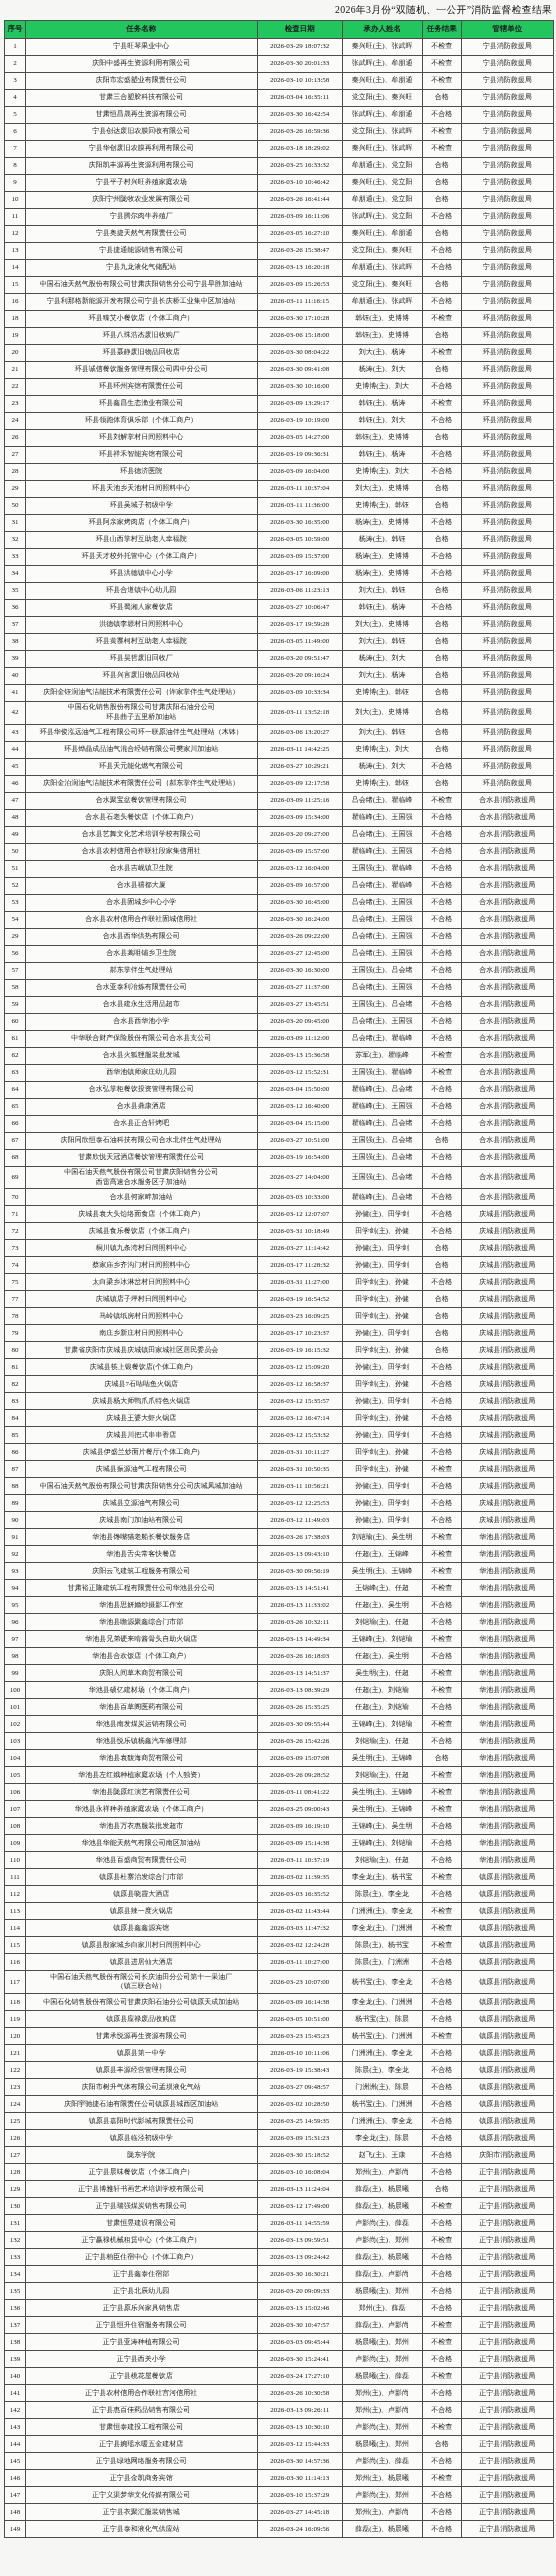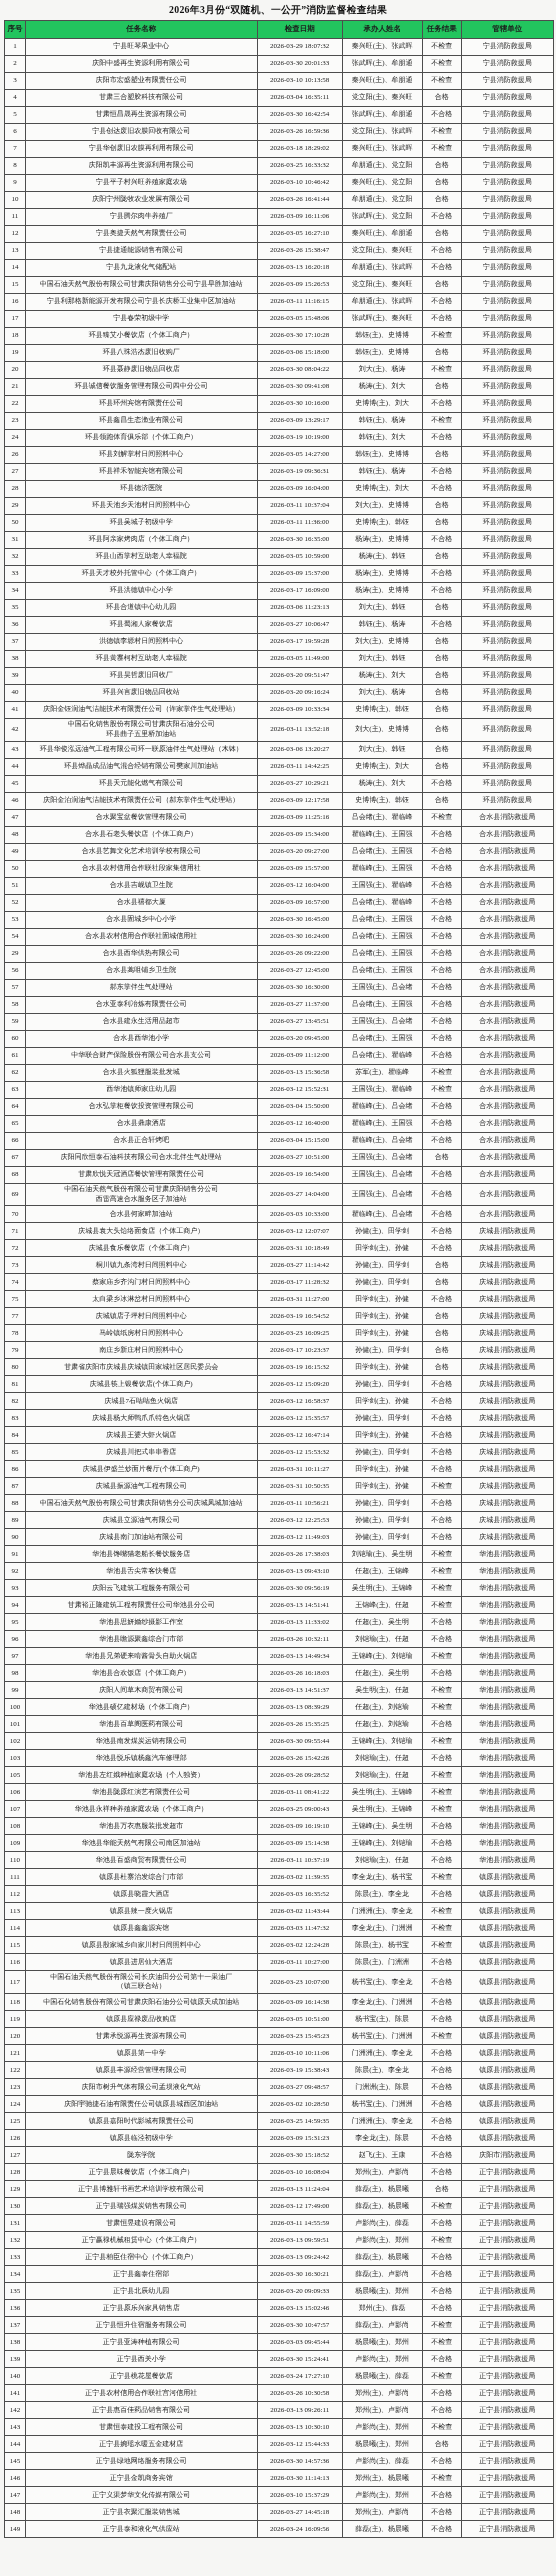--- a/index.html
+++ b/index.html
@@ -9,22 +9,22 @@
     font-family:"Liberation Serif", serif;
     color:#1c1c1c;
   }
   .page{
     position:relative;
     width:548px;
     padding:3.1px 4.1px 7.2px 4.1px;
   }
   .doc-title{
     font-size:9.8px;
-    font-weight:bold;
-    text-align:center;
+    font-weight:normal;
+    text-align:right;
     color:#111;
     margin:1px 0 2.6px 0;
     letter-spacing:0.3px;
   }
   table.insp{
     width:548px;
     border-collapse:collapse;
     table-layout:fixed;
     background:#fbfbfa;
   }
@@ -195,28 +195,20 @@
         </tr>
         <tr>
           <td>16</td>
           <td class="name">宁县利那格新能源开发有限公司宁县长庆桥工业集中区加油站</td>
           <td>2026-03-11 11:16:15</td>
           <td>牟朋通(主)、张武晖</td>
           <td>不合格</td>
           <td>宁县消防救援局</td>
         </tr>
         <tr>
-          <td>17</td>
-          <td class="name">宁县春荣初级中学</td>
-          <td>2026-03-05 15:48:06</td>
-          <td>张武晖(主)、秦兴旺</td>
-          <td>不合格</td>
-          <td>宁县消防救援局</td>
-        </tr>
-        <tr>
           <td>18</td>
           <td class="name">环县臻艾小餐饮店（个体工商户）</td>
           <td>2026-03-30 17:10:28</td>
           <td>韩钰(主)、史博博</td>
           <td>不检查</td>
           <td>环县消防救援局</td>
         </tr>
         <tr>
           <td>19</td>
           <td class="name">环县八珠浩杰废旧收购厂</td>
@@ -874,20 +866,28 @@
           <td>王锦峰(主)、刘铠瑜</td>
           <td>不检查</td>
           <td>华池县消防救援局</td>
         </tr>
         <tr>
           <td>103</td>
           <td class="name">华池县悦乐镇杨鑫汽车修理部</td>
           <td>2026-03-26 15:42:26</td>
           <td>刘铠瑜(主)、任超</td>
           <td>不合格</td>
+          <td>华池县消防救援局</td>
+        </tr>
+        <tr>
+          <td>104</td>
+          <td class="name">华池县袁馥海商贸有限公司</td>
+          <td>2026-03-09 15:07:08</td>
+          <td>吴生明(主)、王锦峰</td>
+          <td>合格</td>
           <td>华池县消防救援局</td>
         </tr>
         <tr>
           <td>105</td>
           <td class="name">华池县左红娥种植家庭农场（个人独资）</td>
           <td>2026-03-26 09:28:52</td>
           <td>刘铠瑜(主)、任超</td>
           <td>不检查</td>
           <td>华池县消防救援局</td>
         </tr>

